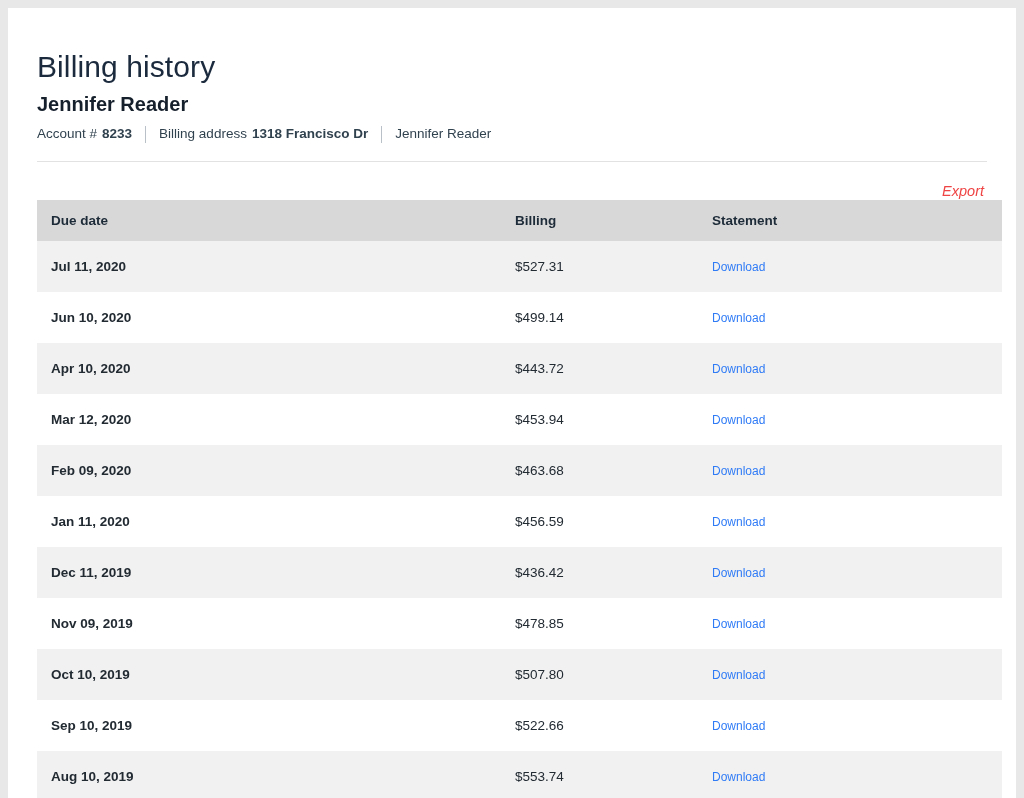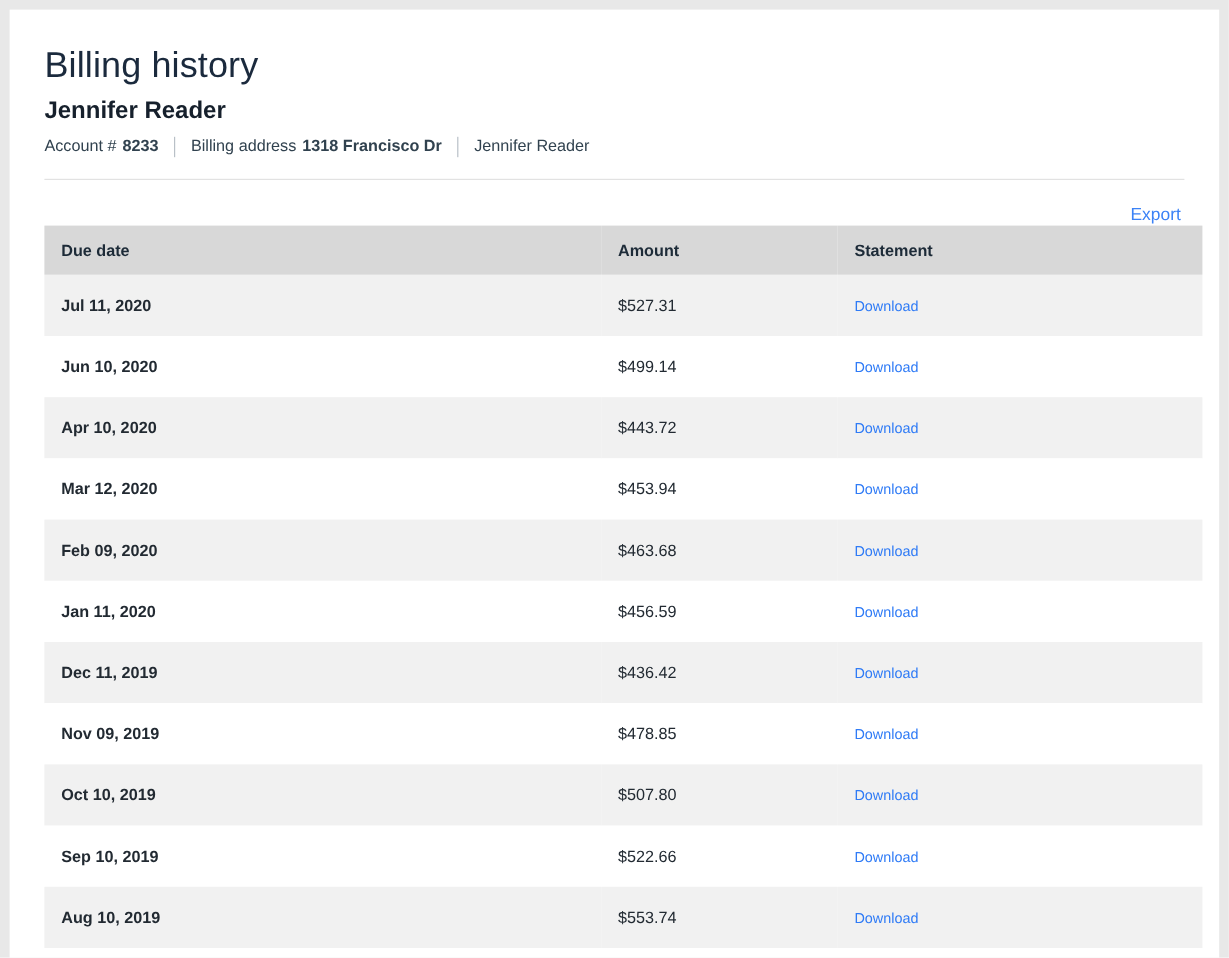--- a/index.html
+++ b/index.html
@@ -29,21 +29,21 @@
     padding: 0 24px 0 29px;
   }
 
   
   .page-title {
     font-size: 30px;
     font-weight: 300;
     color: #1b2a3d;
     letter-spacing: 0.1px;
     margin: 0;
-    padding-top: 28px;
+    padding-top: 40px;
     line-height: 38px;
   }
   .account-name {
     font-size: 20px;
     font-weight: 700;
     color: #16202c;
     margin: 0;
     padding-top: 5px;
     line-height: 26px;
   }
@@ -82,24 +82,25 @@
 
   
   .toolbar {
     display: flex;
     justify-content: flex-end;
     padding-top: 20px;
     padding-right: 8px;
   }
   .export-link {
     font-size: 14.5px;
-    color: #3b82f6;
+    color: #ef4444;
     text-decoration: none;
     cursor: pointer;
     line-height: 18px;
+    font-style: italic;
   }
 
   
   .billing-table {
     width: 965px;
     border-collapse: collapse;
     table-layout: fixed;
   }
   .billing-table thead th {
     background: #d8d8d8;
@@ -174,21 +175,21 @@
 
     <table class="billing-table">
       <colgroup>
         <col class="col-date">
         <col class="col-amount">
         <col class="col-statement">
       </colgroup>
       <thead>
         <tr>
           <th>Due date</th>
-          <th>Amount</th>
+          <th>Billing</th>
           <th>Statement</th>
         </tr>
       </thead>
       <tbody id="table-body">
           <tr>
             <td class="cell-date">Jul 11, 2020</td>
             <td class="cell-amount">$527.31</td>
             <td><a class="download-link">Download</a></td>
           </tr>
           <tr>

